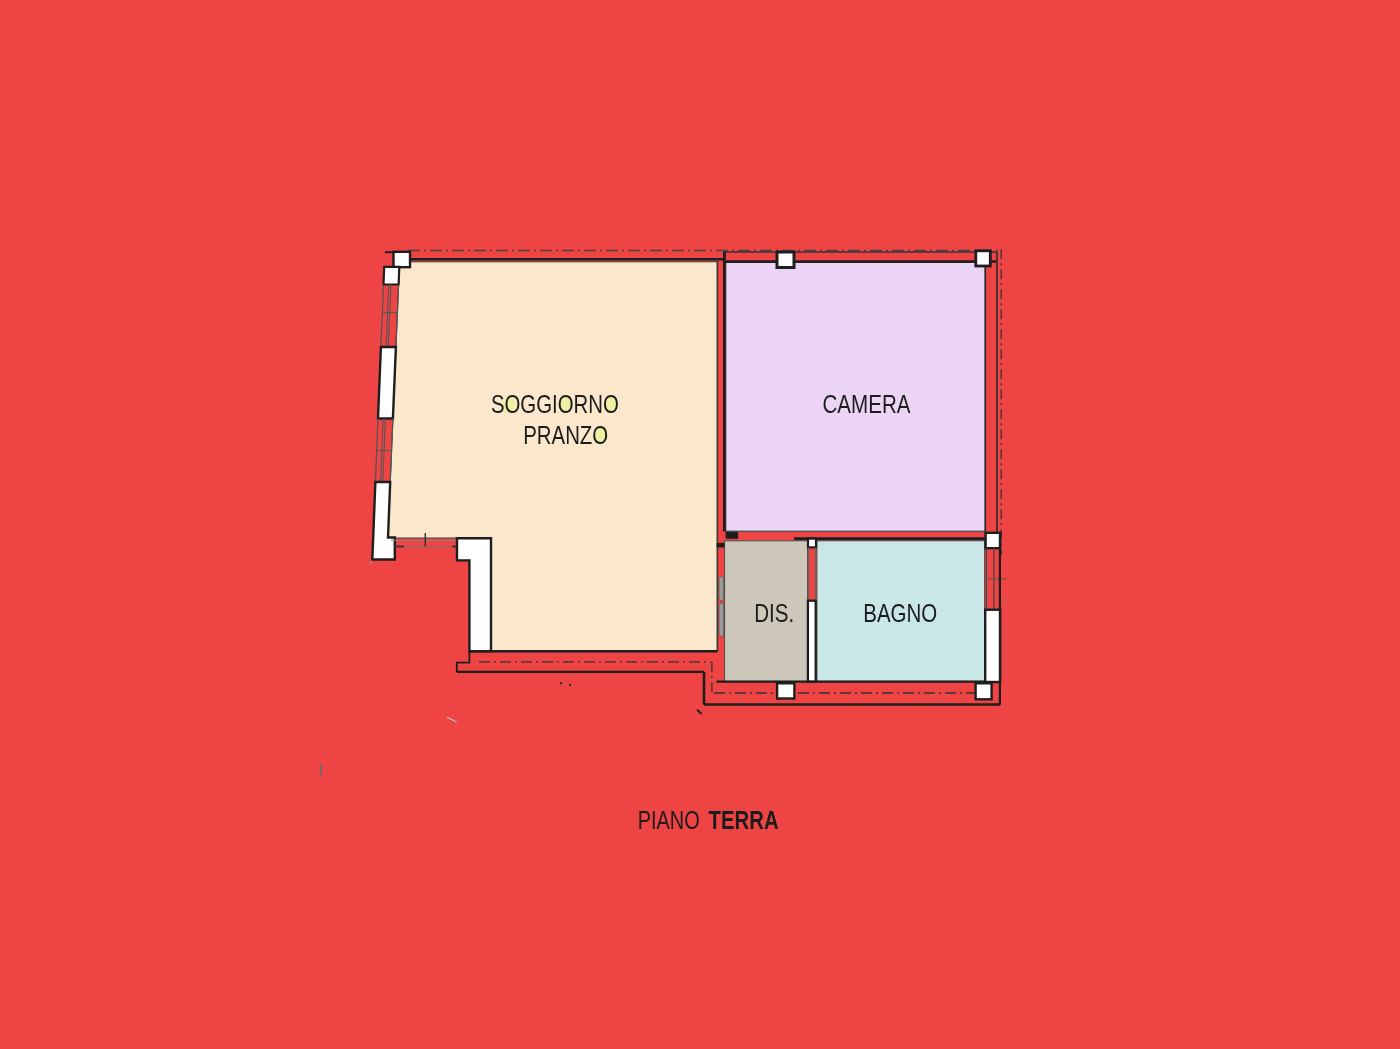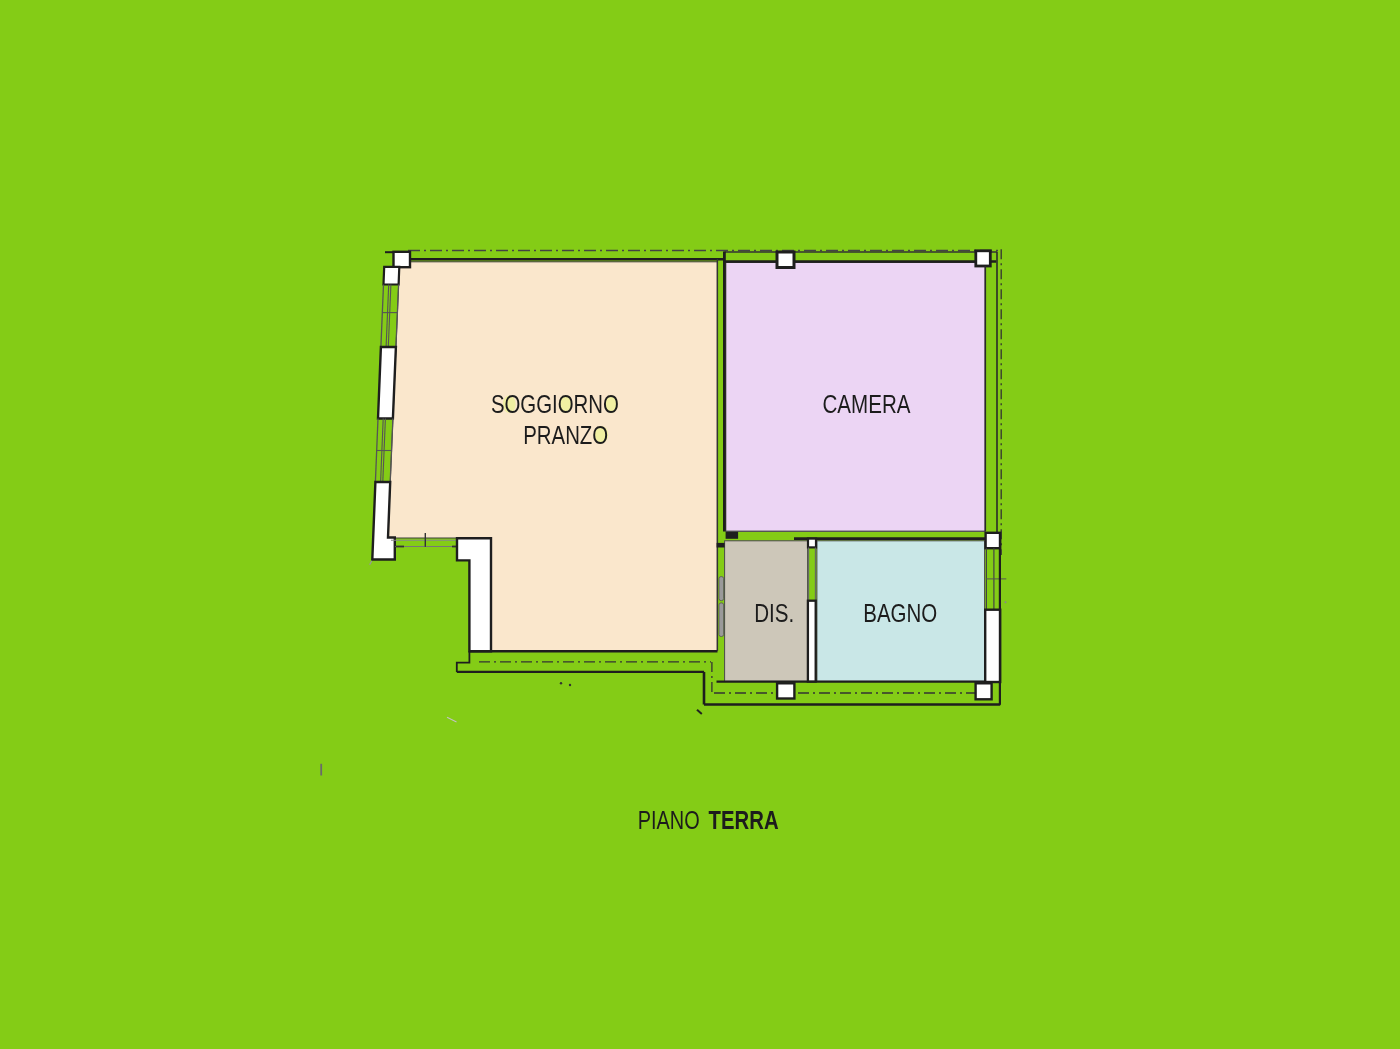--- a/index.html
+++ b/index.html
@@ -1,16 +1,16 @@
 <!DOCTYPE html>
 <html><head>
 <meta charset="utf-8">
 <style>
   html,body{margin:0;padding:0;background:#ffffff;}
-  .page{width:1400px;height:1049px;position:relative;background:#84cc16;overflow:hidden;}
+  .page{width:1400px;height:1049px;position:relative;background:#ef4444;overflow:hidden;}
   svg{position:absolute;top:0;left:0;}
   text{font-family:"Liberation Sans",sans-serif;fill:#1c1c1c;}
 </style>
 </head>
 <body>
 
 <div class="page">
 <svg width="1400" height="1049" viewBox="0 0 1400 1049">
 
   <g id="soggiorno">

